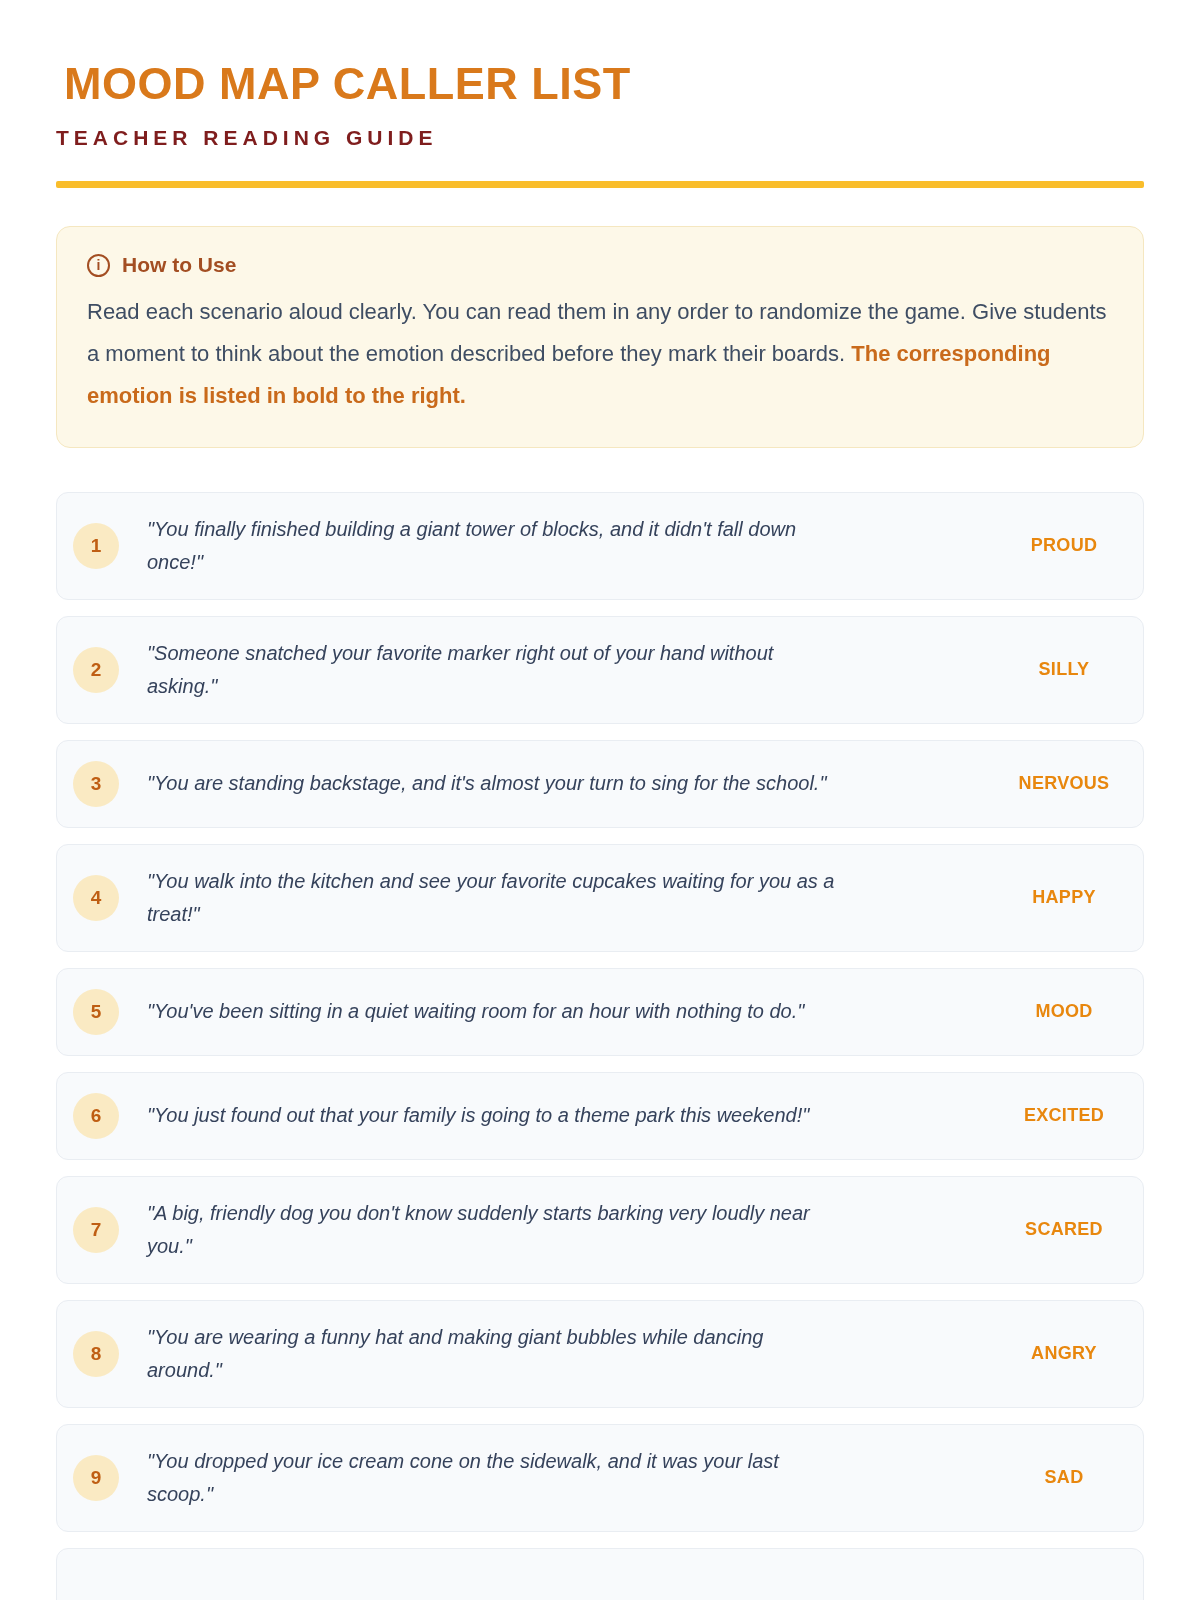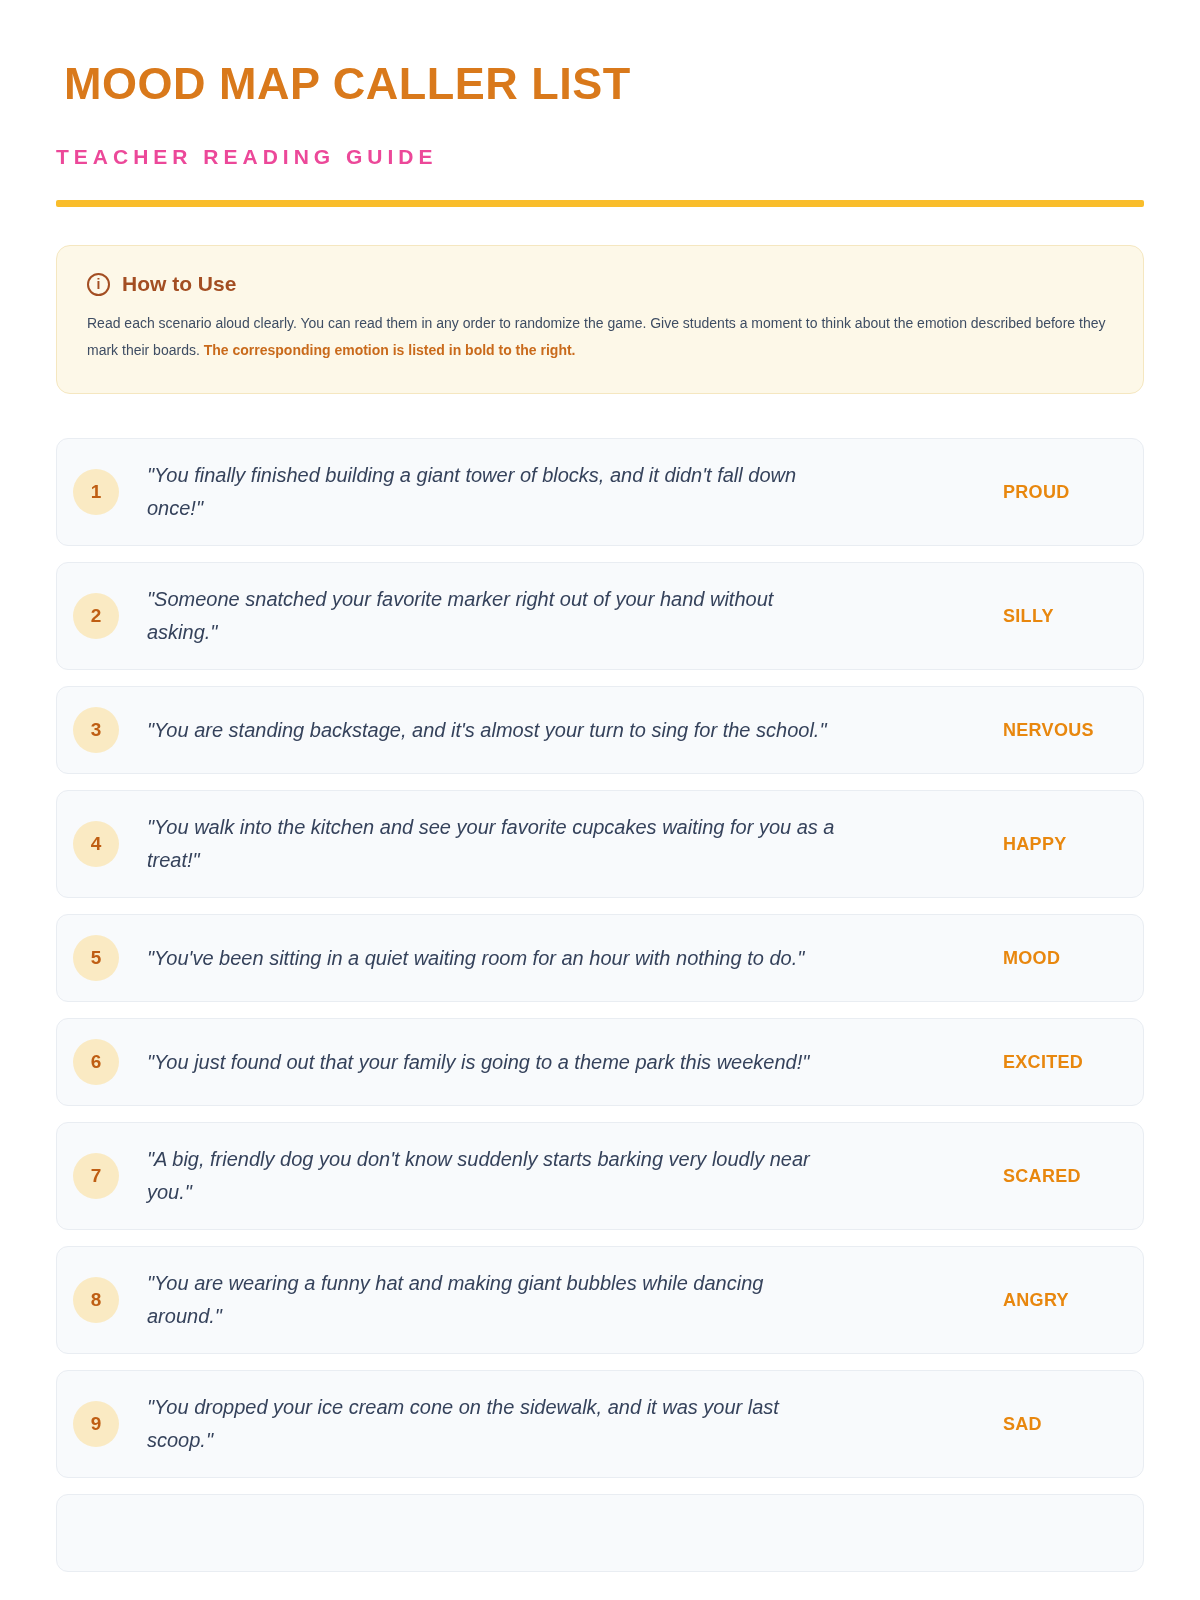--- a/index.html
+++ b/index.html
@@ -14,25 +14,25 @@
 
   .title {
     margin: 8px;
     font-size: 45px;
     line-height: 1.05;
     font-weight: 800;
     letter-spacing: 0.5px;
     color: var(--title-orange, #D9791B);
   }
   .subtitle {
-    margin-top: 38px;
+    margin-top: 19px;
     font-size: 21px;
     font-weight: 700;
     letter-spacing: 5px;
-    color: #ec4899;
+    color: #7f1d1d;
   }
   .rule {
     margin-top: 31px;
     height: 7px;
     border-radius: 2px;
     background: var(--divider-yellow, #F9BD2B);
   }
 
   .howto {
     margin-top: 38px;
@@ -55,21 +55,21 @@
     border: 2px solid var(--howto-heading, #A34E22);
     border-radius: 50%;
     display: flex; align-items: center; justify-content: center;
     font-size: 14px;
     font-weight: 700;
     font-style: normal;
     line-height: 1;
   }
   .howto-body {
     margin: 14px 0 0 0;
-    font-size: 14px;
+    font-size: 22px;
     line-height: 1.9;
     color: #3E4D63;
   }
   .howto-highlight {
     color: var(--howto-highlight, #C96A1B);
     font-weight: 700;
   }
 
   .list {
     margin-top: 44px;
@@ -102,21 +102,21 @@
     font-style: italic;
     font-size: 20px;
     line-height: 1.65;
     color: #35425B;
     white-space: pre-line;
   }
   .emotion {
     flex: 0 0 auto;
     min-width: 122px;
     margin-left: 18px;
-    text-align: left;
+    text-align: center;
     font-size: 18px;
     font-weight: 700;
     letter-spacing: 0.3px;
     color: var(--emotion-orange, #E8870E);
   }
 </style>
 </head>
 <body>
 
 <div class="page">

